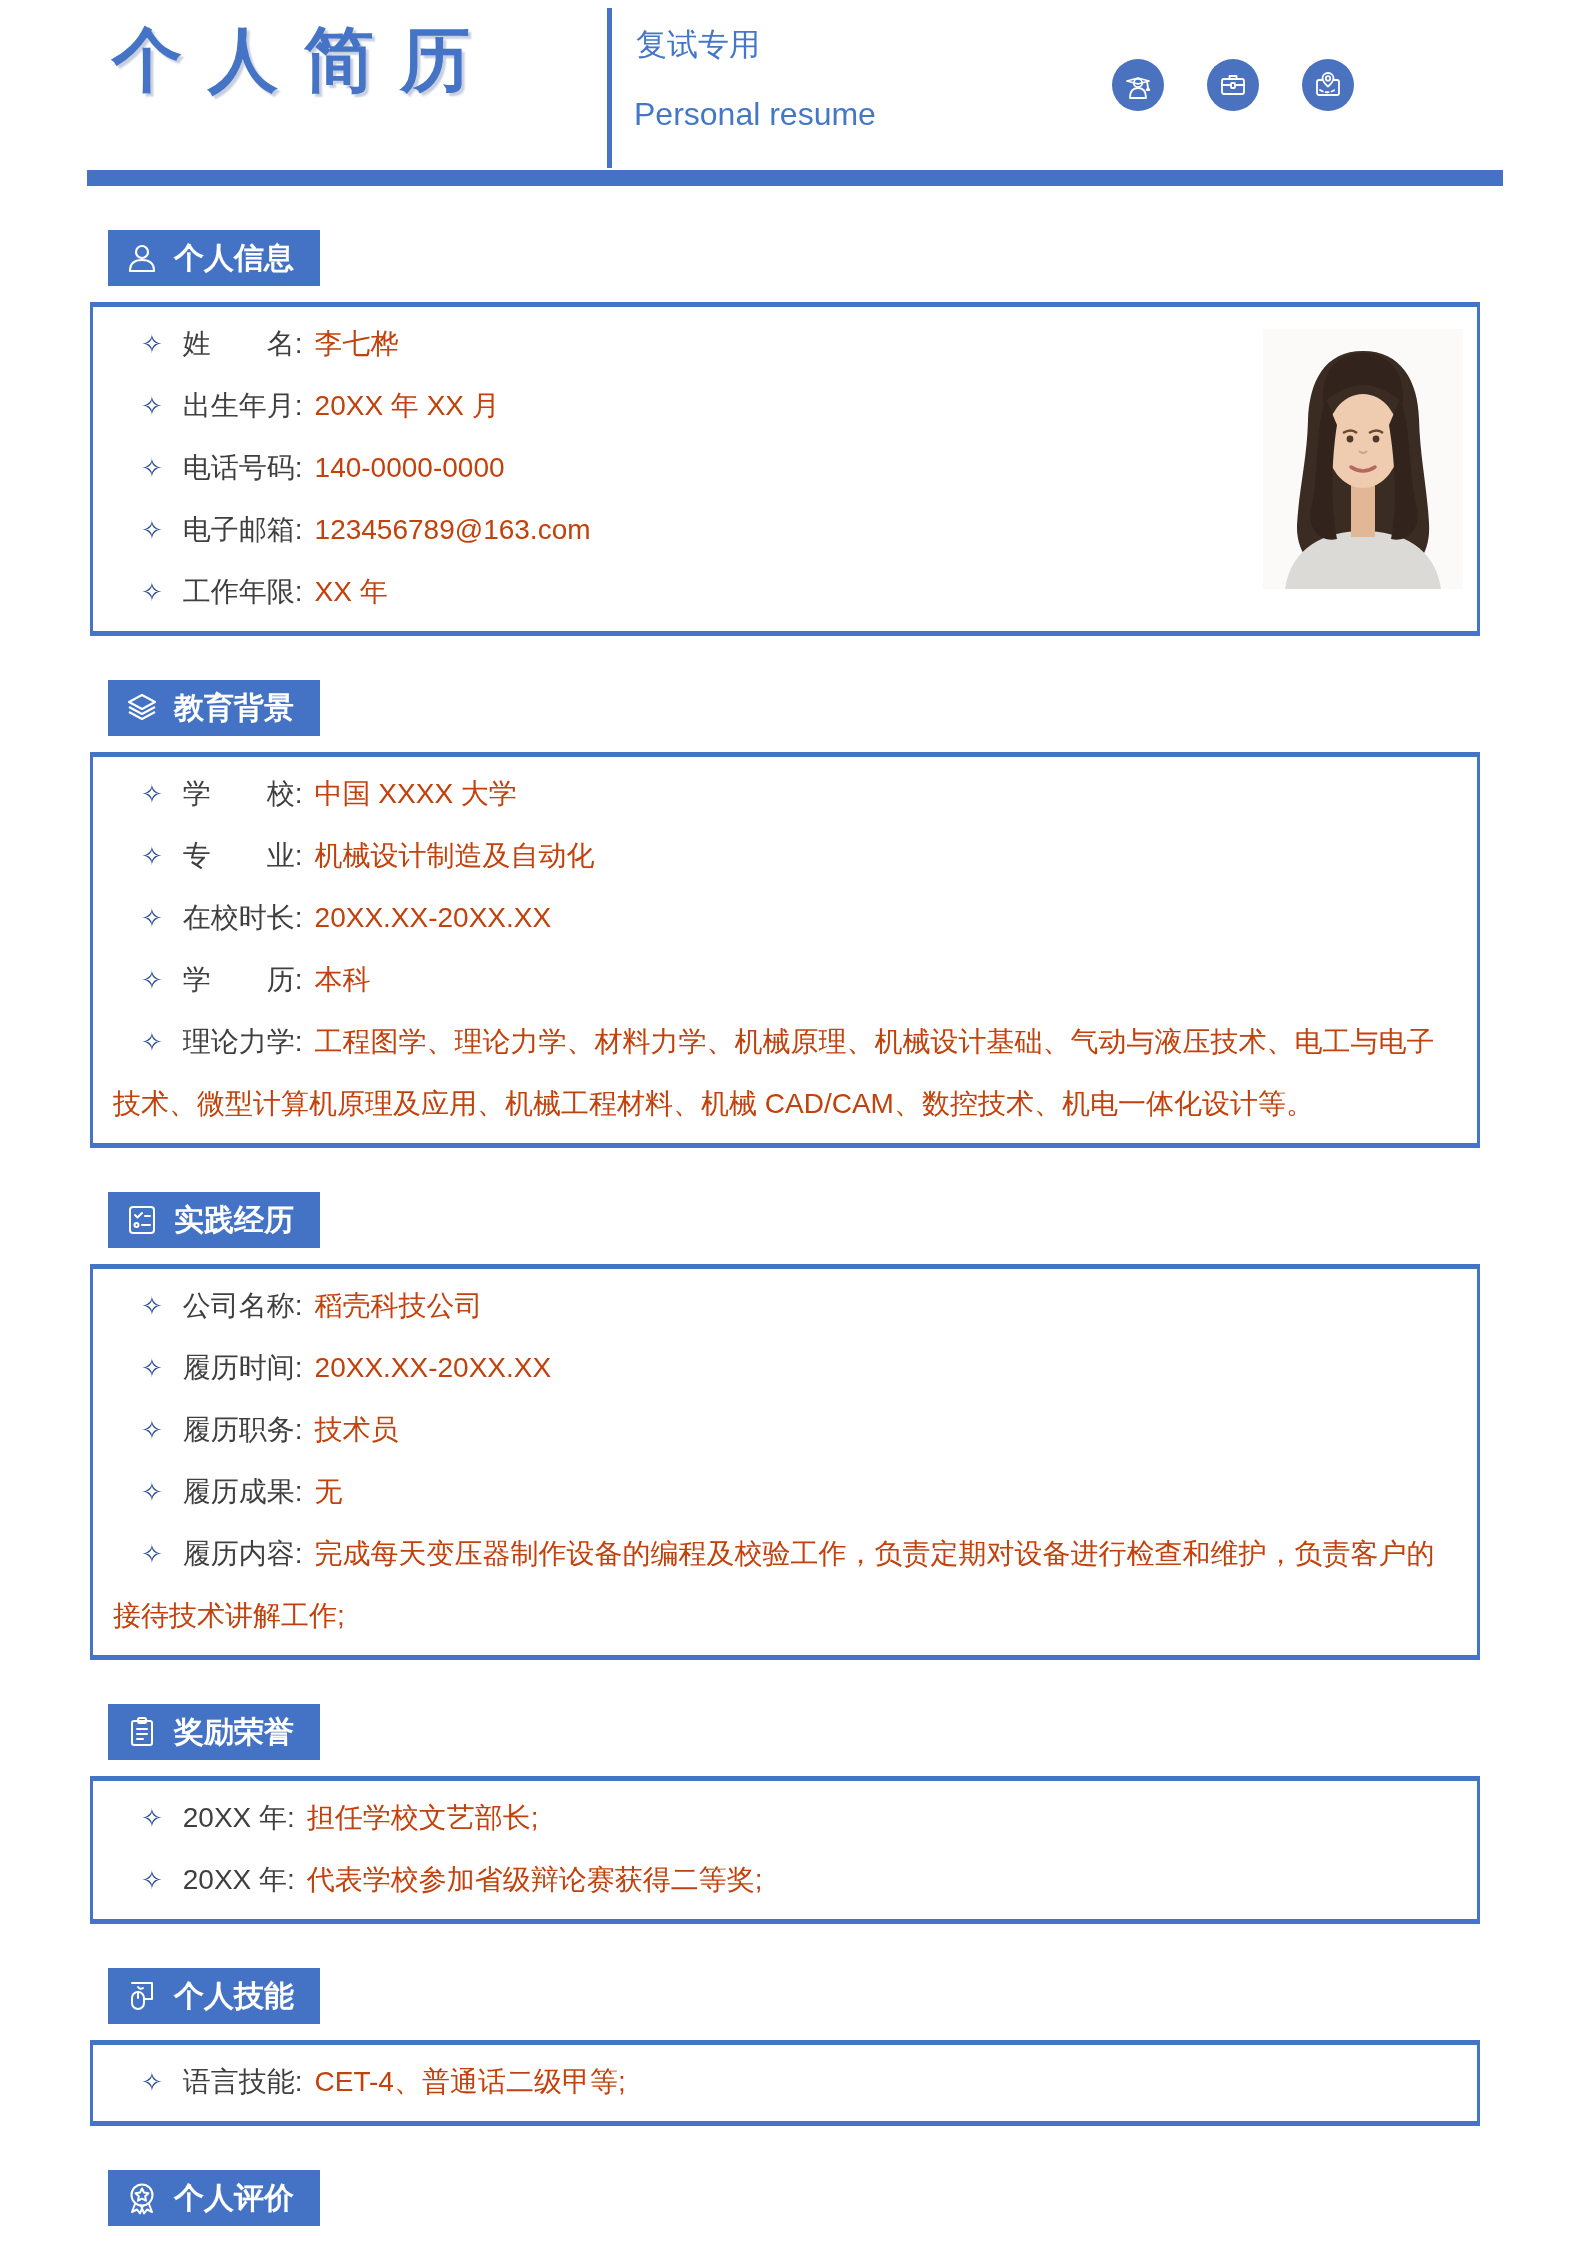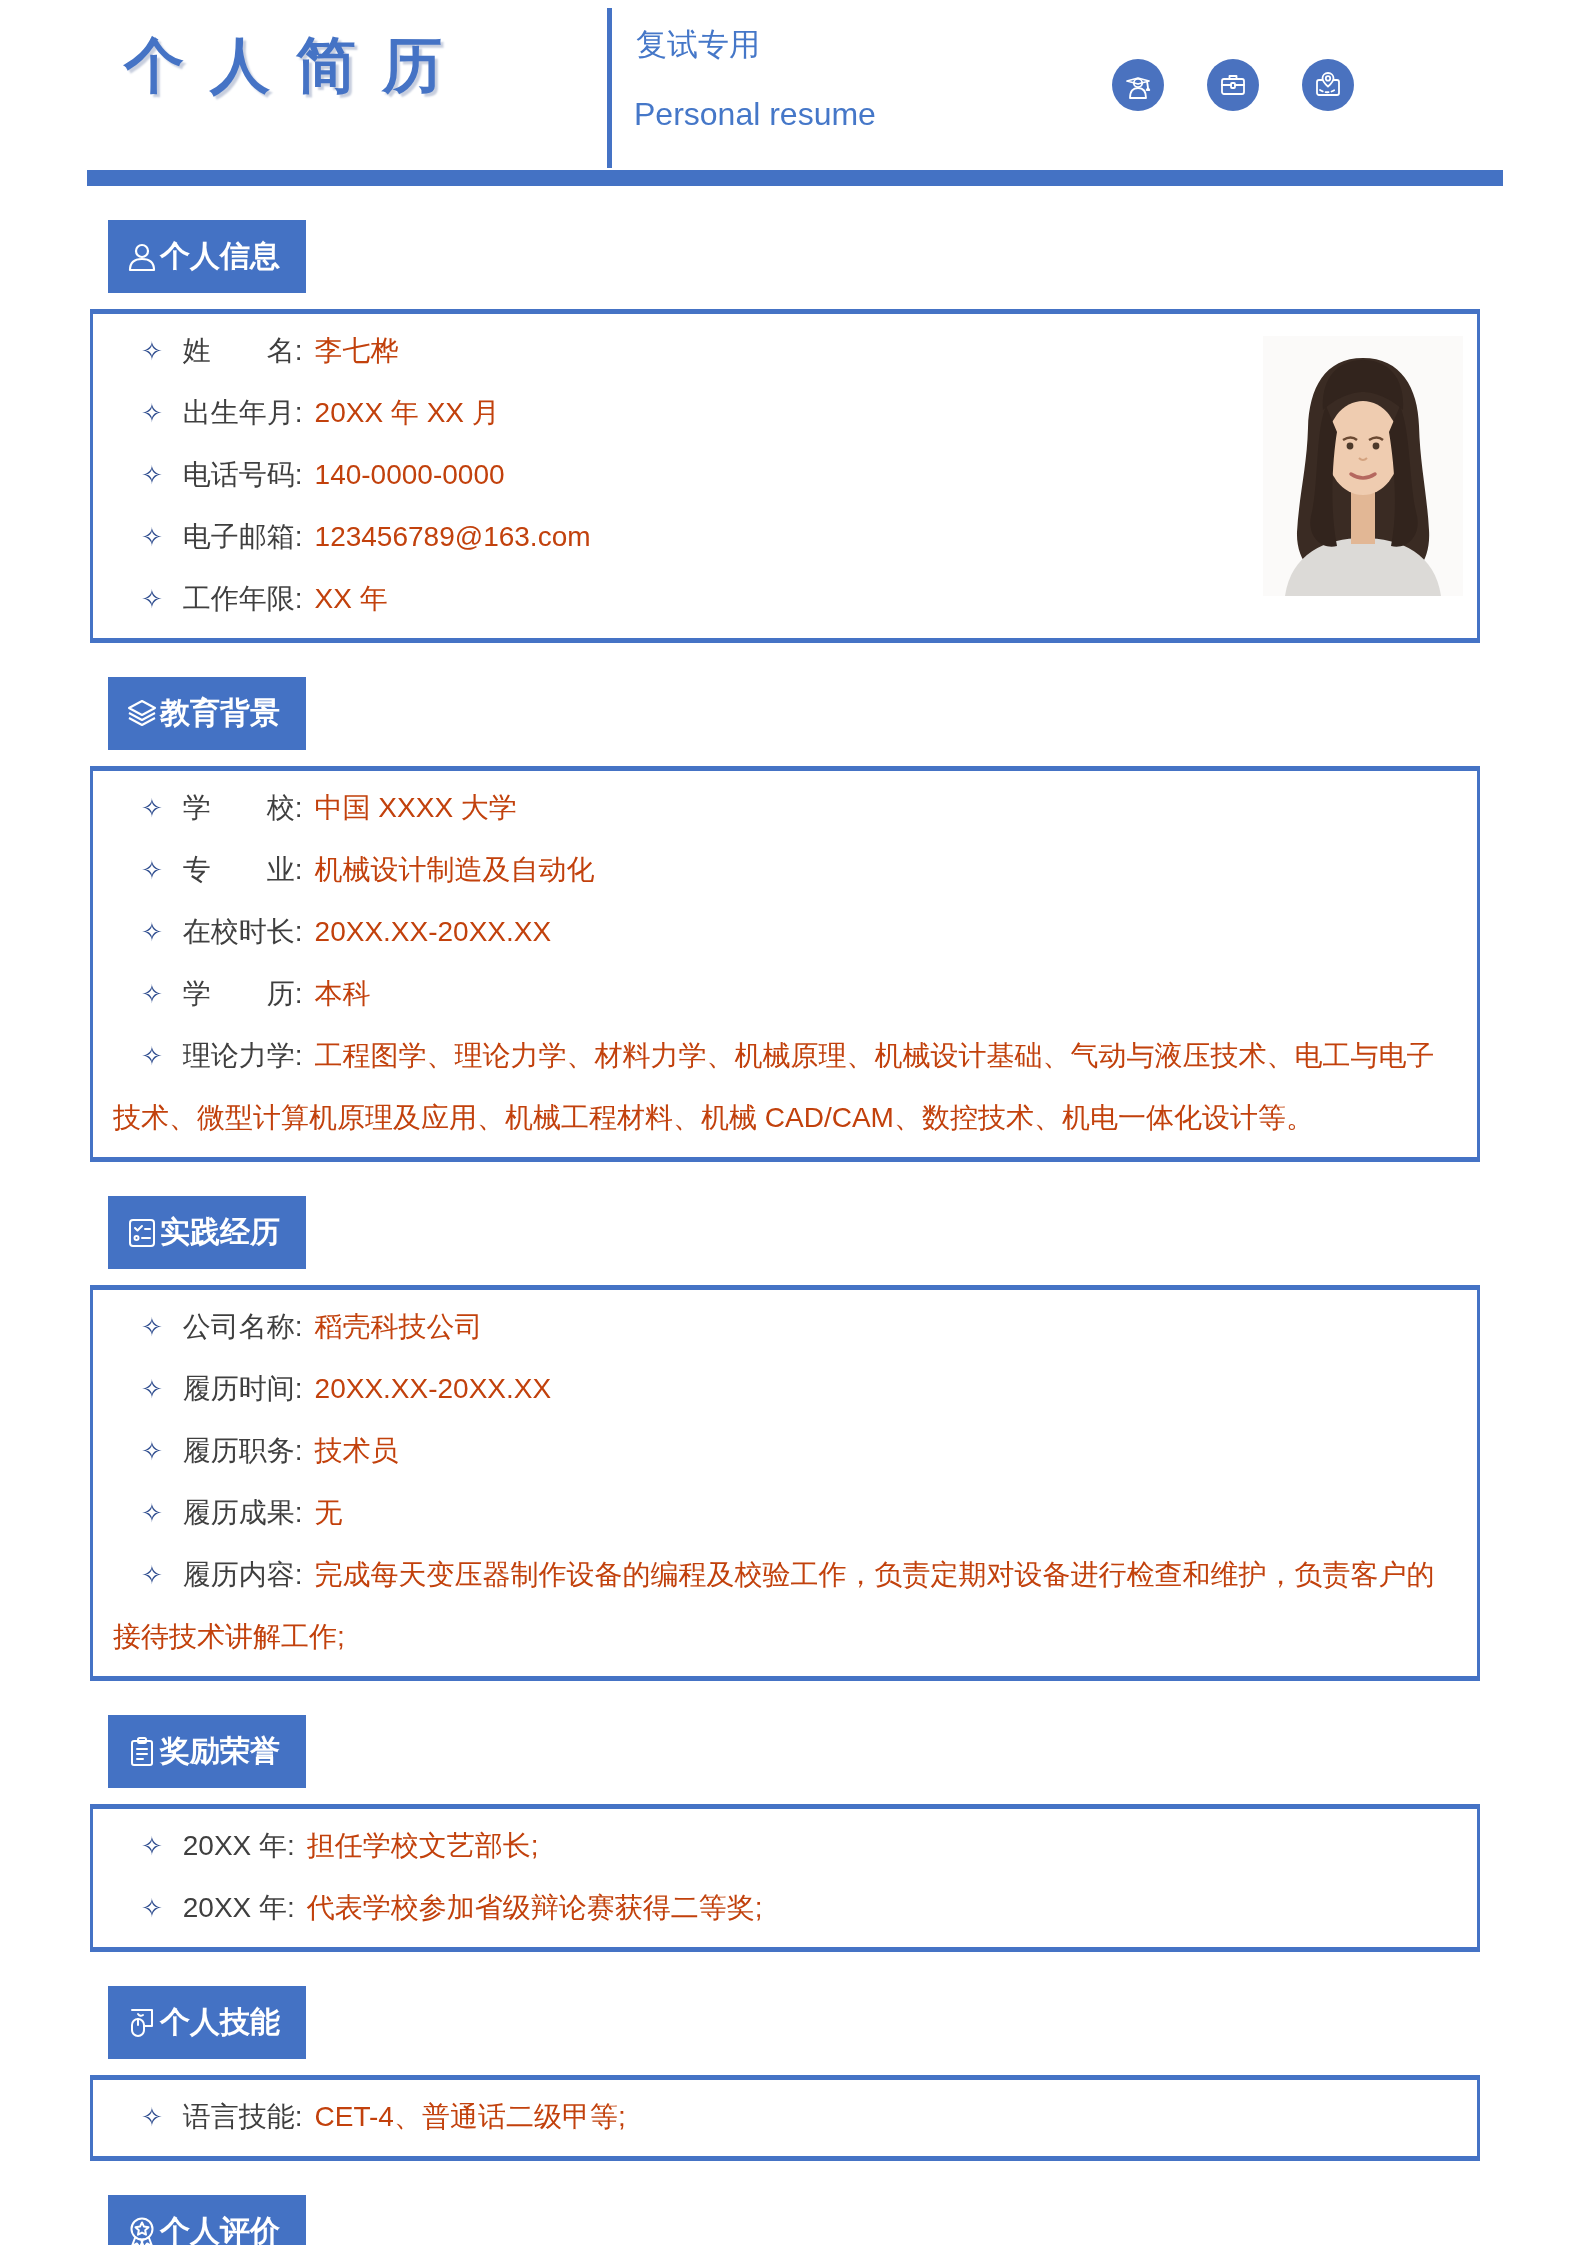--- a/index.html
+++ b/index.html
@@ -8,38 +8,38 @@
     width:1587px;height:2245px;
     background:#ffffff;
     overflow:hidden;
     font-family:"Liberation Sans","DejaVu Sans",sans-serif;
     color:#404040;
   }
   
   .header{position:relative;height:170px;}
   .main-title{
     position:absolute;left:112px;top:14px;
-    font-size:60px;font-weight:bold;letter-spacing:26px;
-    color:#4573c5;margin:12px;
+    font-size:70px;font-weight:bold;letter-spacing:26px;
+    color:#4573c5;margin:0;
     text-shadow:3px 3px 2px #c7cede;
     font-family:Liberation Serif, serif;
   }
   .v-divider{position:absolute;left:607px;top:8px;width:5px;height:160px;background:#4573c5;}
   .subtitle-cn{position:absolute;left:636px;top:24px;font-size:31px;color:#4577c8;}
   .subtitle-en{position:absolute;left:634px;top:96px;font-size:32px;font-weight:normal;color:#4577c8;}
   .hicon{position:absolute;top:59px;width:52px;height:52px;border-radius:50%;
     background:#4a72bf;display:flex;align-items:center;justify-content:center;}
   .hicon svg{width:32px;height:32px;}
   .blue-bar{position:absolute;left:87px;top:170px;width:1416px;height:16px;background:#4472c4;}
   
   .content{position:absolute;left:0;top:186px;width:1587px;}
   .section{margin:0;}
   .tab{
-    display:inline-flex;align-items:center;
-    margin:34px 0 0 108px;height:73px;padding:0 26px 0 16px;
+    display:inline-flex;align-items:center;gap:14px;
+    margin:44px 0 0 108px;height:56px;padding:0 26px 0 16px;
     background:#4472c4;color:#ffffff;font-size:30px;font-weight:bold;
   }
   .tab svg{width:36px;height:36px;flex:0 0 auto;}
   .box{
     position:relative;
     margin:16px 107px 0 90px;
     border:3px solid #4573c5;border-top-width:5px;border-bottom-width:5px;
     padding:6px 20px 8px 20px;
     min-height:40px;
     background:#ffffff;

